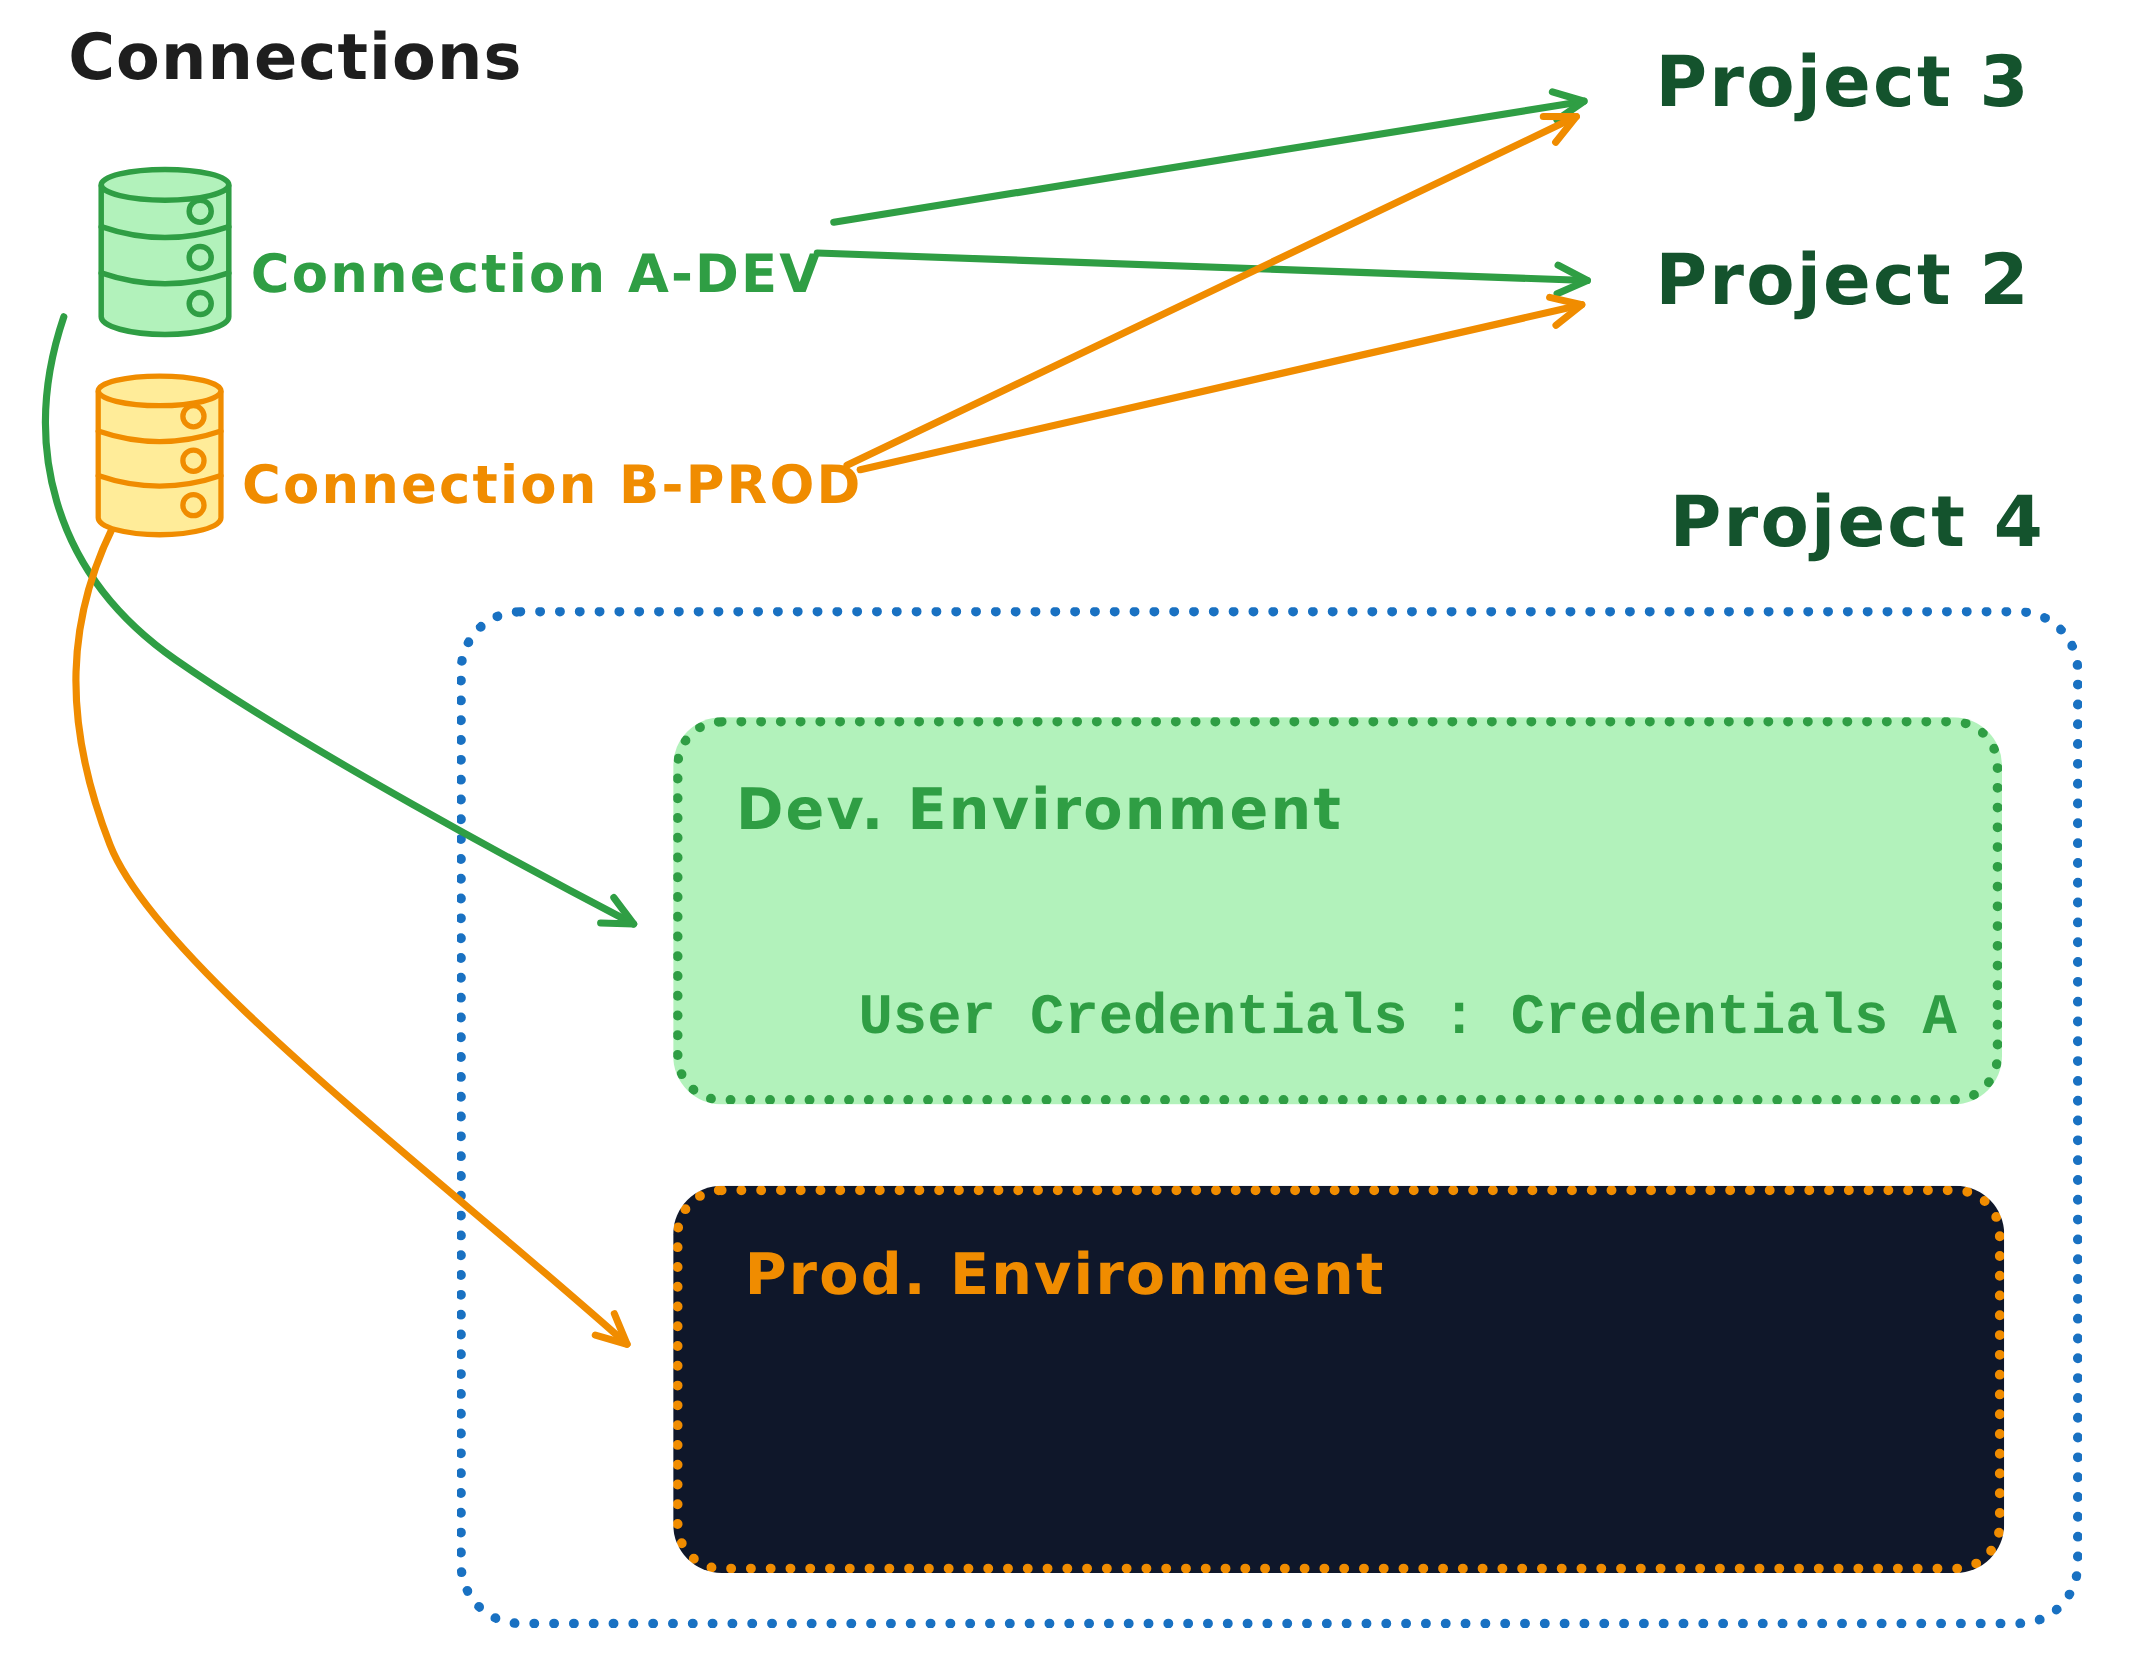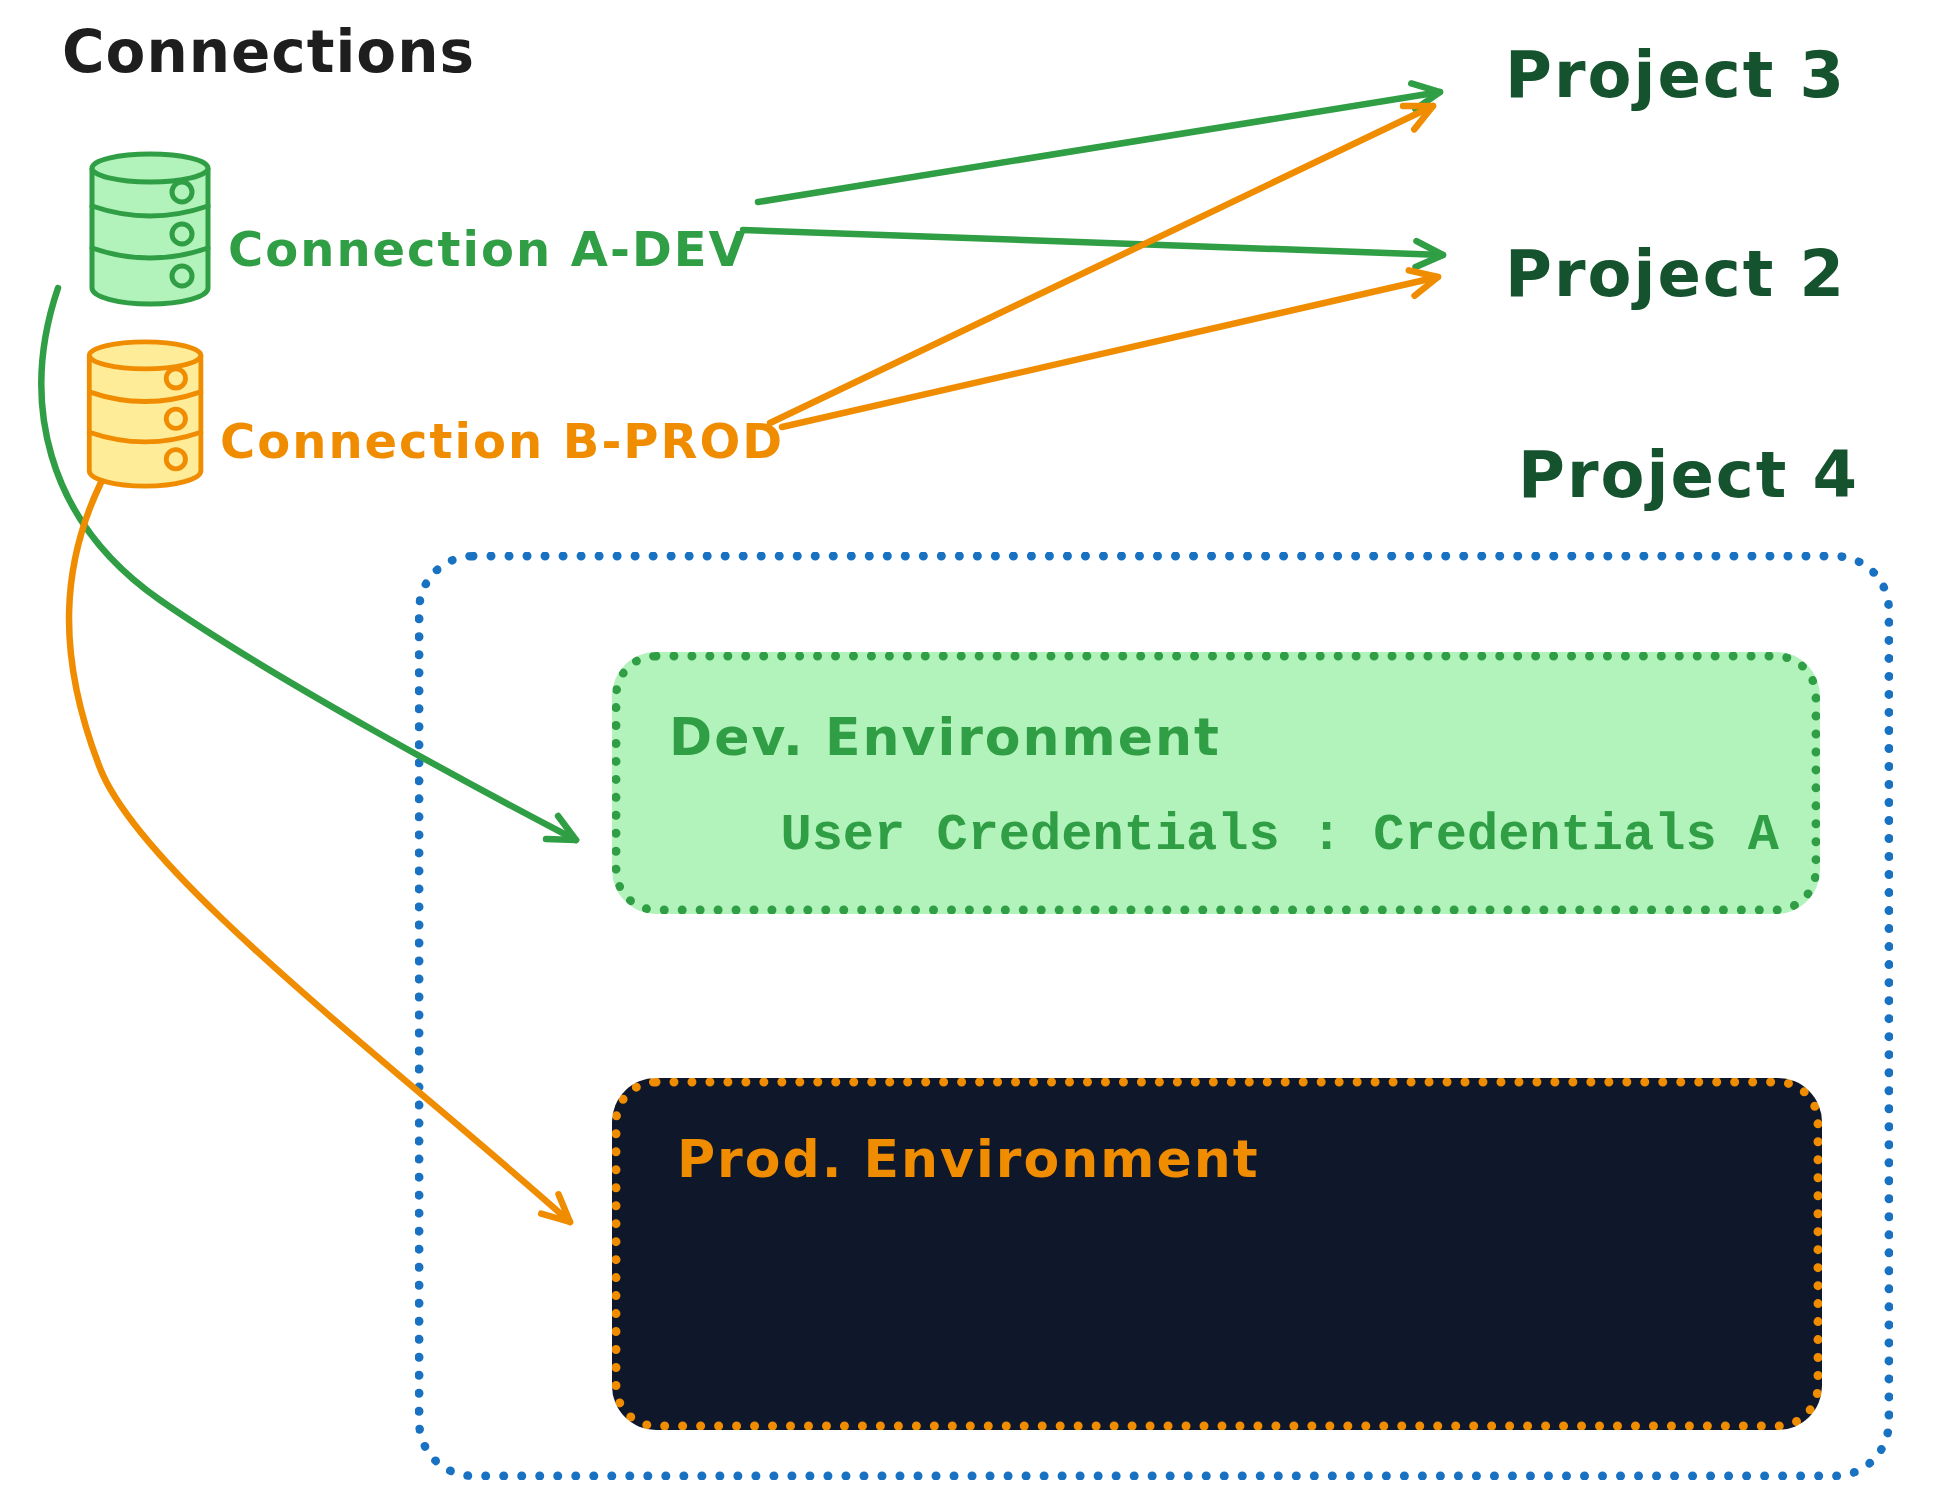--- a/index.html
+++ b/index.html
@@ -26,40 +26,40 @@
     margin-top: 33px;
   }
   .conn-a { left: 228px; top: 188px; color: #2f9e44; }
   .conn-b { left: 220px; top: 380px; color: #f08c00; }
 
   .project-label {
     font-size: 64px; font-weight: bold; color: #14532d;
     white-space: nowrap; letter-spacing: 2px;
   }
   .project-3 { left: 1505px; top: 38px; }
-  .project-2 { left: 1505px; top: 218px; margin-top: 19px; }
+  .project-2 { left: 1505px; top: 218px; }
   .project-1 { left: 1518px; top: 438px; }
 
   .project1-box {
     left: 415px; top: 552px;
     width: 1478px; height: 928px;
     border: 9px dotted #1971c2;
     border-radius: 58px;
     box-sizing: border-box;
     background: transparent;
   }
 
   .env-box {
     position: absolute;
     box-sizing: border-box;
     border-radius: 44px;
   }
   .env-dev {
     left: 612px; top: 652px;
-    width: 1208px; height: 262px;
+    width: 1208px; height: 352px;
     background: #b2f2bb;
     border: 9px dotted #2f9e44;
   }
   .env-prod {
     left: 612px; top: 1078px;
     width: 1210px; height: 352px;
     background: #0f172a;
     border: 9px dotted #f08c00;
   }
   .env-title {

